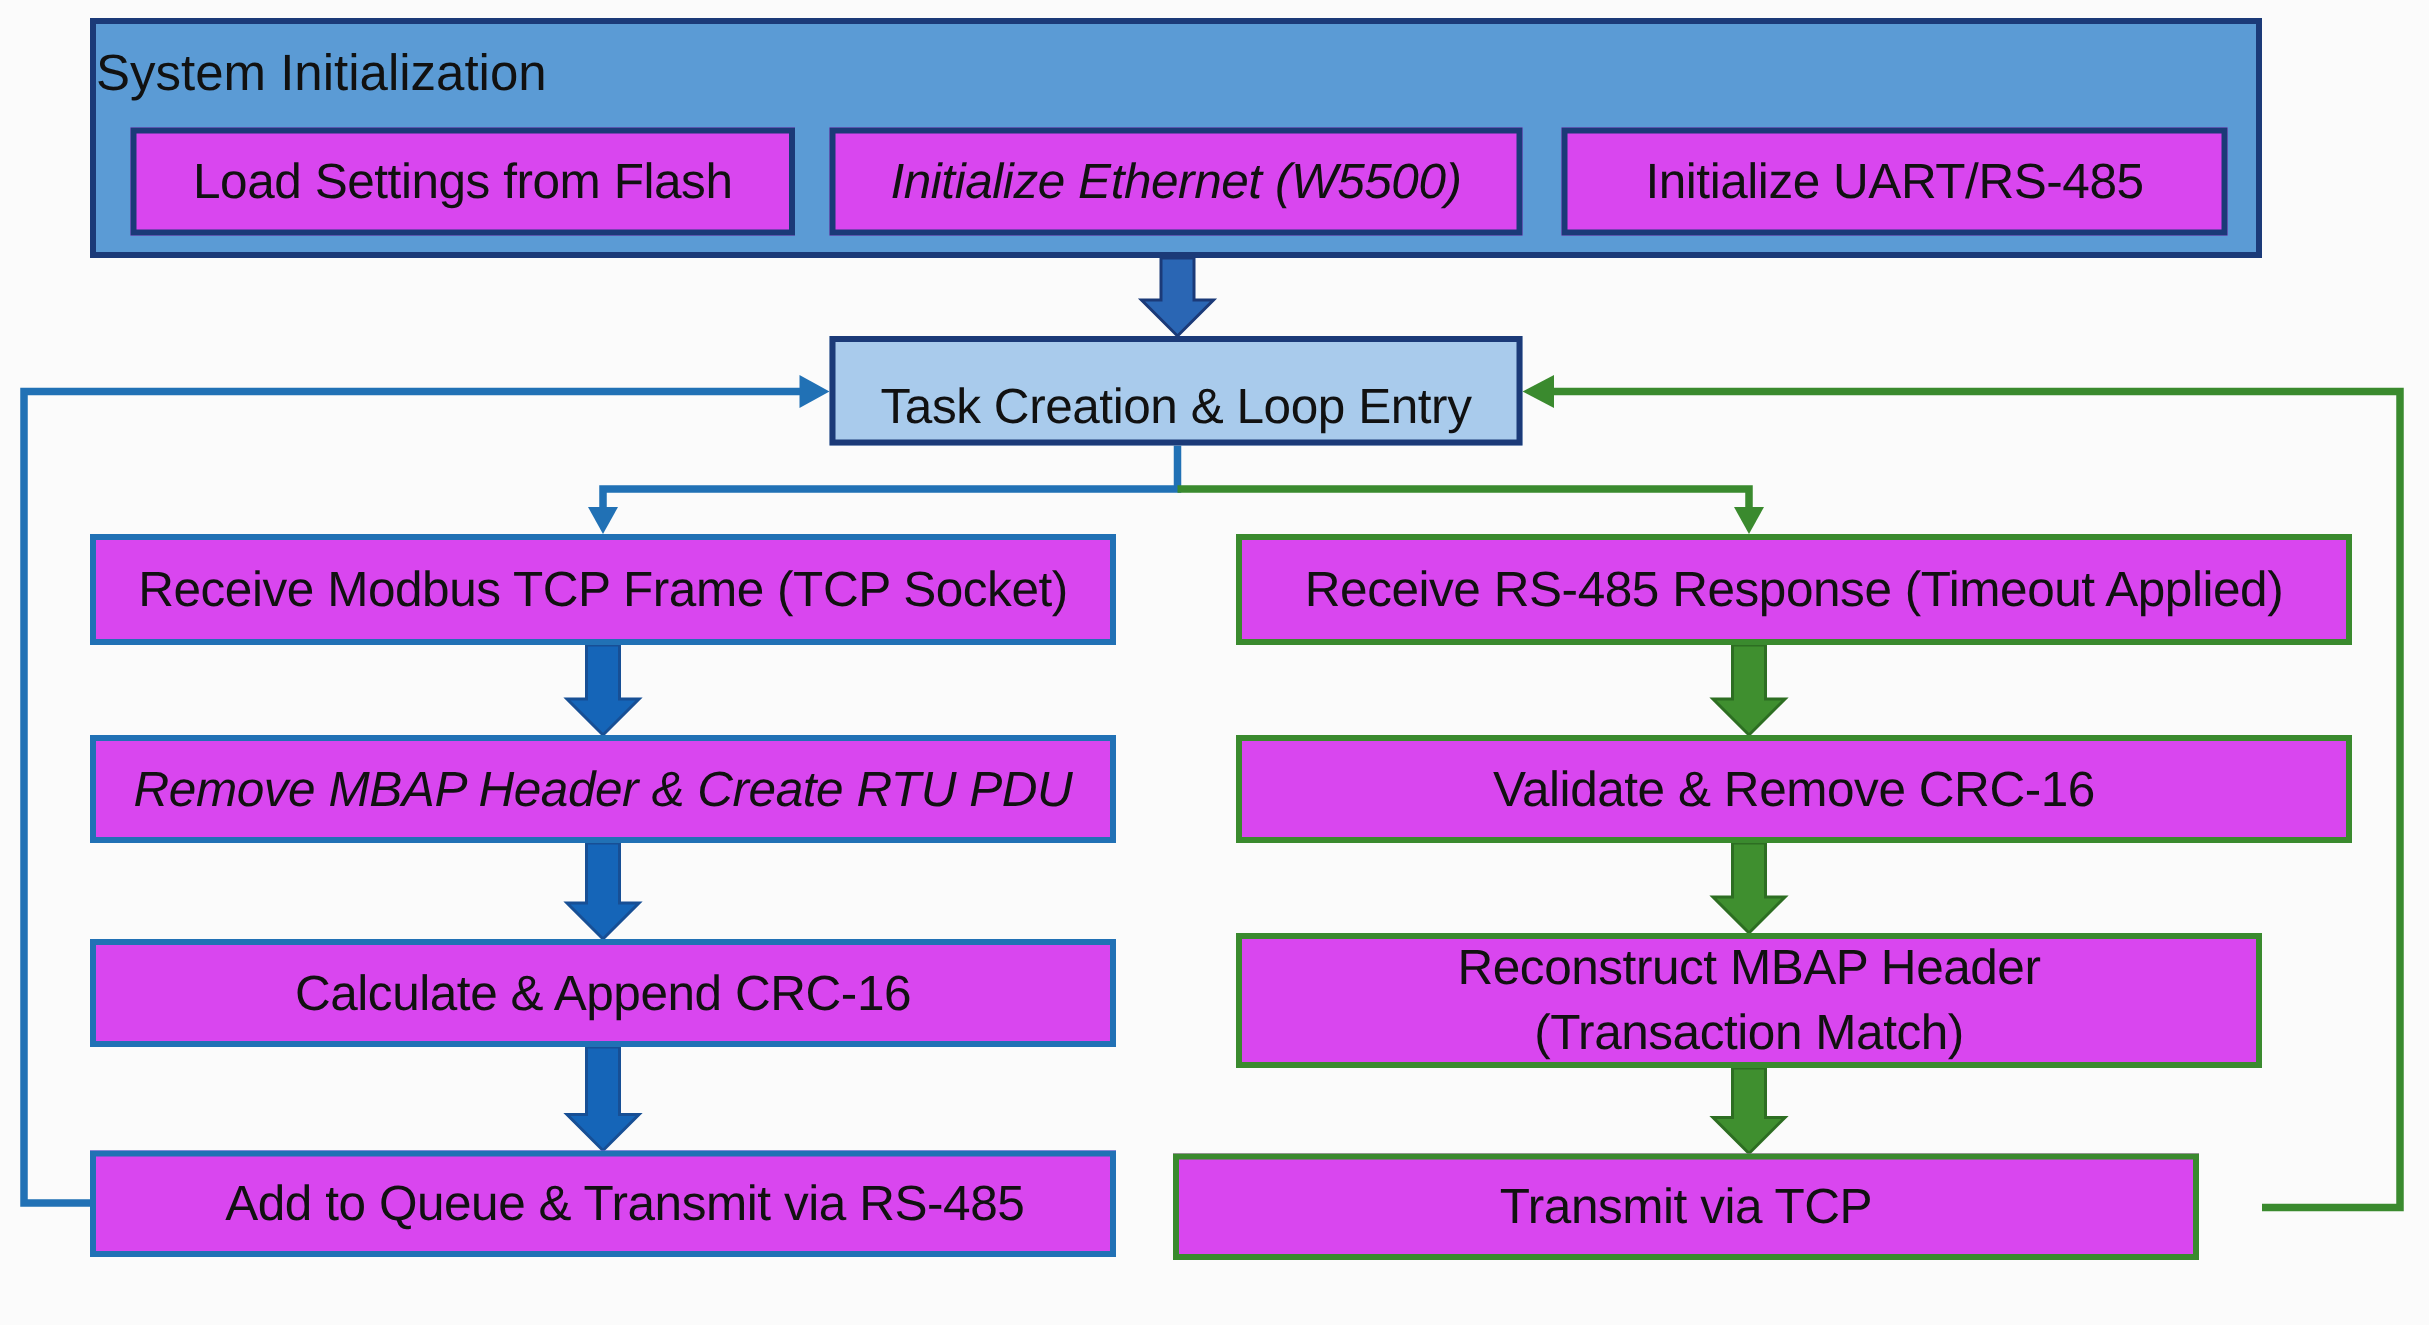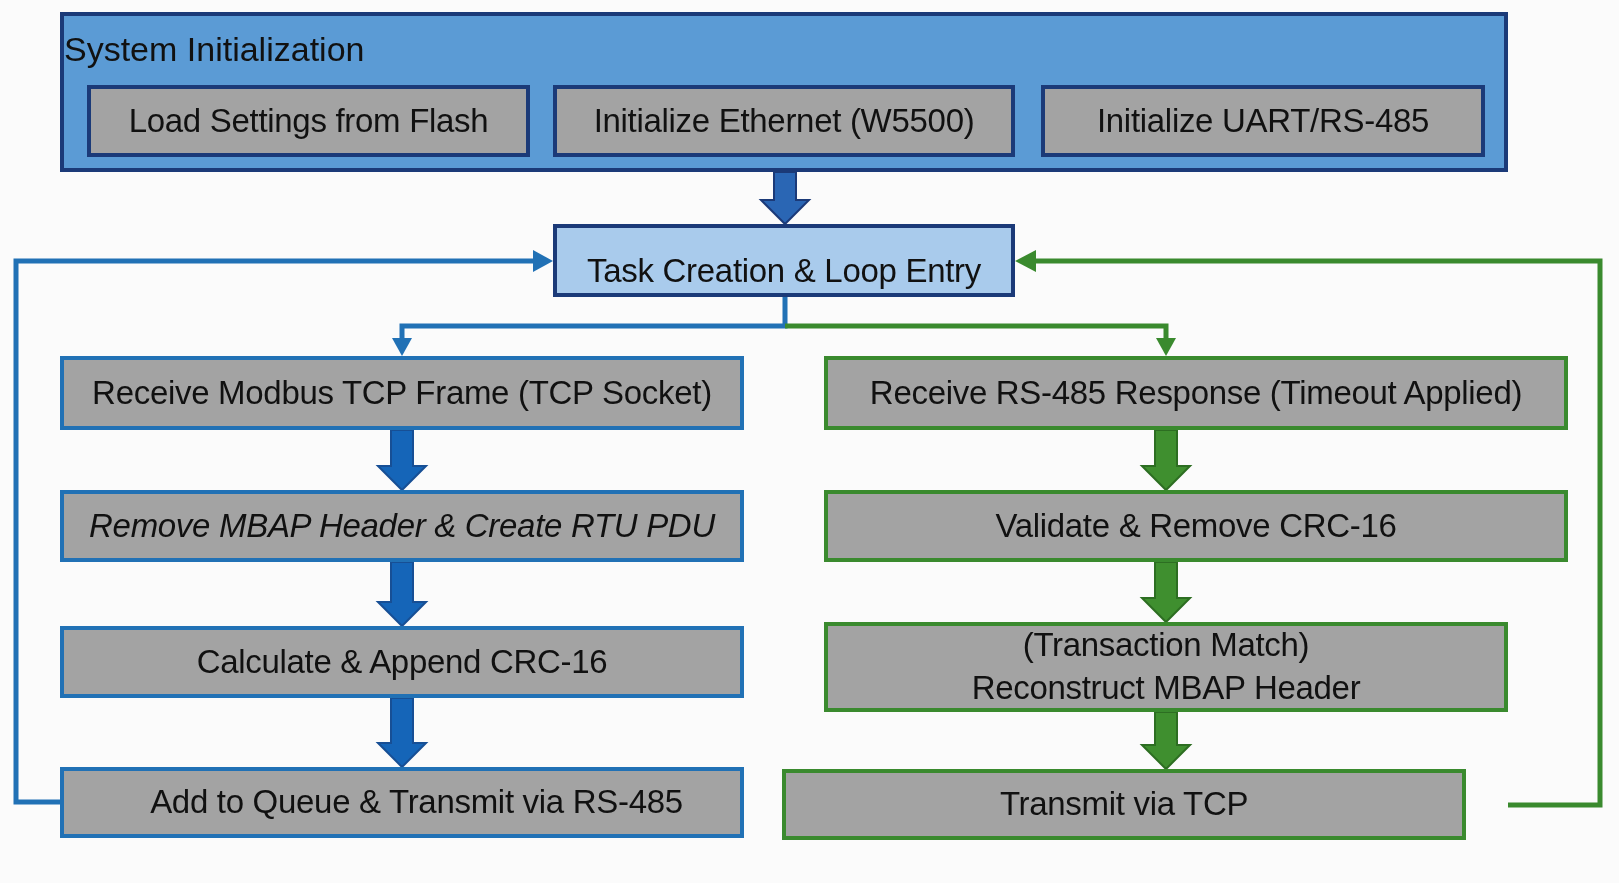--- a/index.html
+++ b/index.html
@@ -6,21 +6,21 @@
     body {
       width: 1619px; height: 883px; position: relative; overflow: hidden;
       background: #fbfbfb;
       font-family: "Liberation Sans", "DejaVu Sans", sans-serif;
       color: #111;
     }
     svg.wires { position: absolute; left: 0; top: 0; }
     .box {
       position: absolute; box-sizing: border-box;
       display: flex; align-items: center; justify-content: center;
-      text-align: center; background: #a3a3a3;
+      text-align: center; background: #d946ef;
       font-size: 33px; line-height: 1.3;
       letter-spacing: -0.3px;
     }
     .top-container {
       position: absolute; left: 60px; top: 12px; width: 1448px; height: 160px;
       box-sizing: border-box; background: #5b9bd5; border: 4px solid #1b3a78;
     }
     .top-title {
       position: absolute; left: 0; right: 0; top: 14px; text-align: left;
       font-size: 34px; color: #111;
@@ -56,21 +56,21 @@
       <polygon points="1155,712 1177,712 1177,745 1190,745 1166,769 1142,745 1155,745" fill="#3f8f2f" stroke="#2d6e22" stroke-width="2"></polygon>
     </g>
 </svg>
 
 <div class="top-container">
   <div class="top-title">System Initialization</div>
 </div>
 <div class="box sub" style="left:87px; width:443px;">
   <span>Load Settings from Flash</span>
 </div>
-<div class="box sub" style="left:553px; width:462px;">
+<div class="box sub" style="left:553px; width:462px;font-style:italic;">
   <span>Initialize Ethernet (W5500)</span>
 </div>
 <div class="box sub" style="left:1041px; width:444px;">
   <span>Initialize UART/RS-485</span>
 </div>
 
 <div class="box task" style="left:553px; top:224px; width:462px; height:73px;align-items:flex-end;">
   <span>Task Creation &amp; Loop Entry</span>
 </div>
 
@@ -87,18 +87,18 @@
   <span>Add to Queue &amp; Transmit via RS-485</span>
 </div>
 
 <div class="box green" style="left:824px; top:356px; width:744px; height:74px;">
   <span>Receive RS-485 Response (Timeout Applied)</span>
 </div>
 <div class="box green" style="left:824px; top:490px; width:744px; height:72px;">
   <span>Validate &amp; Remove CRC-16</span>
 </div>
 <div class="box green" style="left:824px; top:622px; width:684px; height:90px; flex-direction:column;">
+  <span>Reconstruct MBAP Header</span>
   <span>(Transaction Match)</span>
-  <span>Reconstruct MBAP Header</span>
 </div>
 <div class="box green" style="left:782px; top:769px; width:684px; height:71px;">
   <span>Transmit via TCP</span>
 </div>
 
 </body></html>

